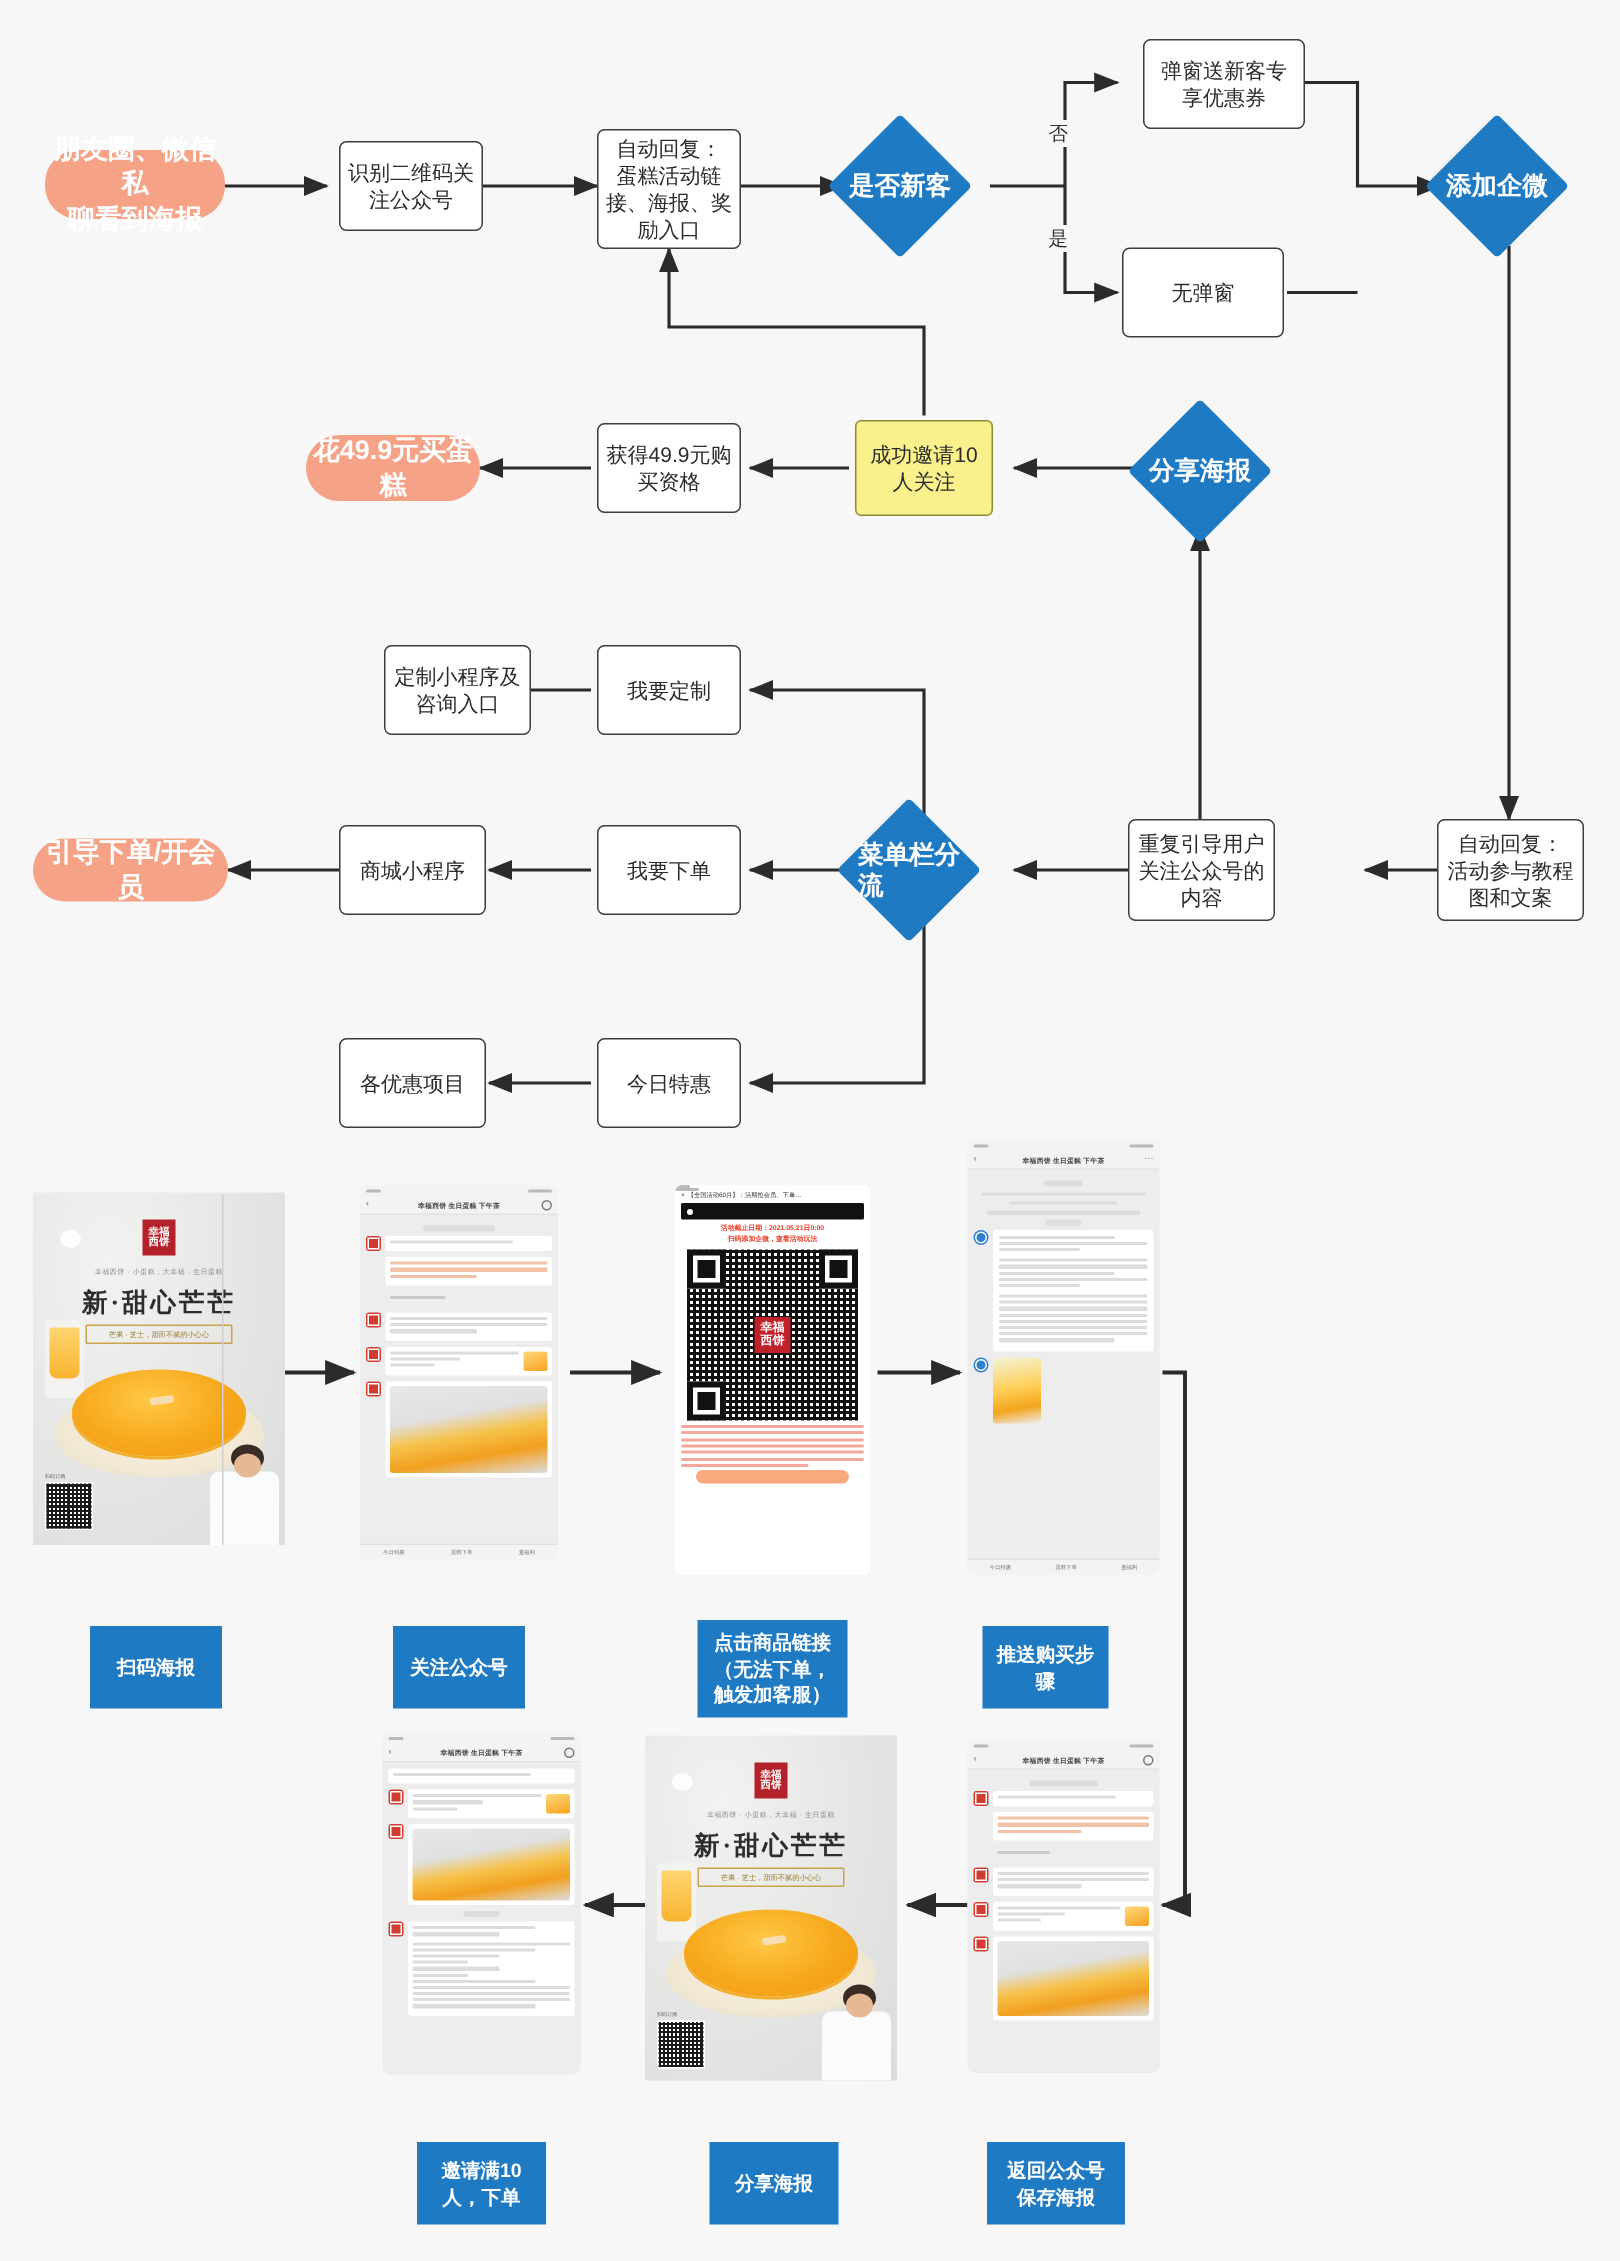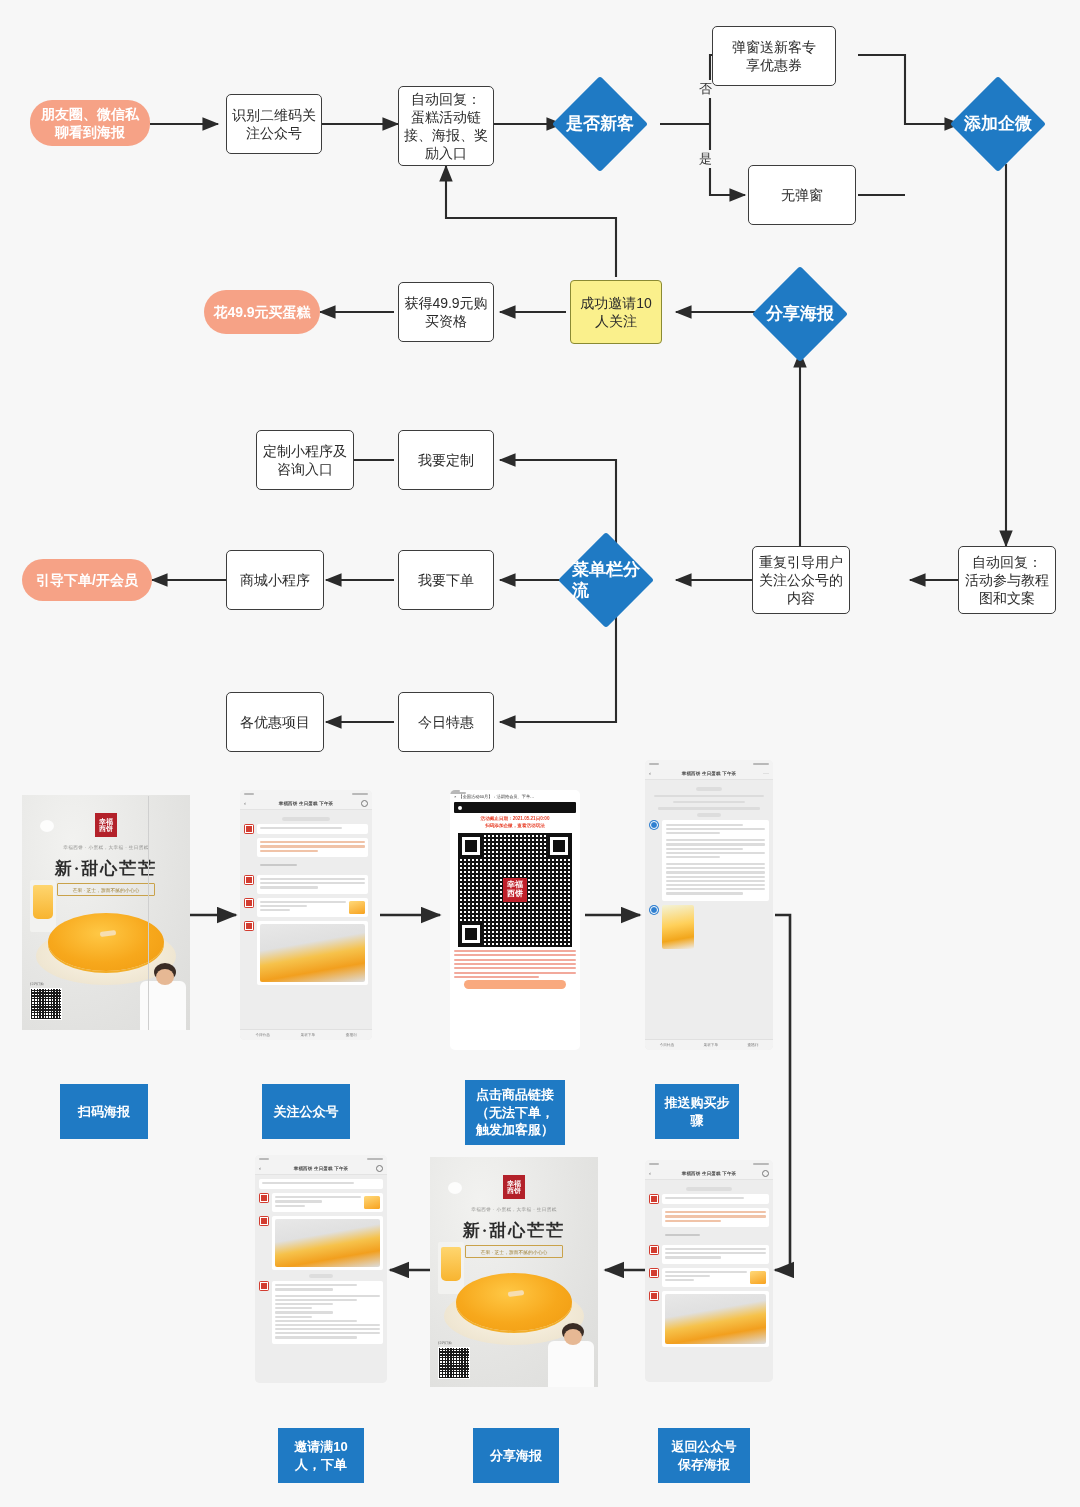--- a/index.html
+++ b/index.html
@@ -26,21 +26,21 @@
     background:#ffffff;
     border:1.6px solid #3d3d3d;
     border-radius:5px;
     color:#2b2b2b;
     font-size:14px;
   }
   .pill{
     background:#f6a286;
     border-radius:22px;
     color:#ffffff;
-    font-size:14px;
+    font-size:18px;
     font-weight:bold;
   }
   .yellow{
     background:#faf08c;
     border:1.6px solid #8a8a33;
     border-radius:4px;
     color:#2b2b2b;
     font-size:14px;
   }
   .diamond-wrap{position:absolute;}
@@ -232,21 +232,21 @@
 励入口</div>
 
   <div class="diamond-wrap" style="left:566px;top:90px;width:68px;height:68px;">
     <div class="diamond"></div>
     <div class="diamond-label">是否新客</div>
   </div>
 
   <div class="edge-label" style="left:697px;top:80px;">否</div>
   <div class="edge-label" style="left:697px;top:150px;">是</div>
 
-  <div class="node rect" style="left:712px;top:26px;width:124px;height:60px;">弹窗送新客专
+  <div class="node rect" style="left:762px;top:26px;width:108px;height:60px;">弹窗送新客专
 享优惠券</div>
 
   <div class="node rect" style="left:748px;top:165px;width:108px;height:60px;">无弹窗</div>
 
   <div class="diamond-wrap" style="left:964px;top:90px;width:68px;height:68px;">
     <div class="diamond"></div>
     <div class="diamond-label">添加企微</div>
   </div>
 
   <div class="node pill" style="left:204px;top:290px;width:116px;height:44px;">花49.9元买蛋糕</div>

